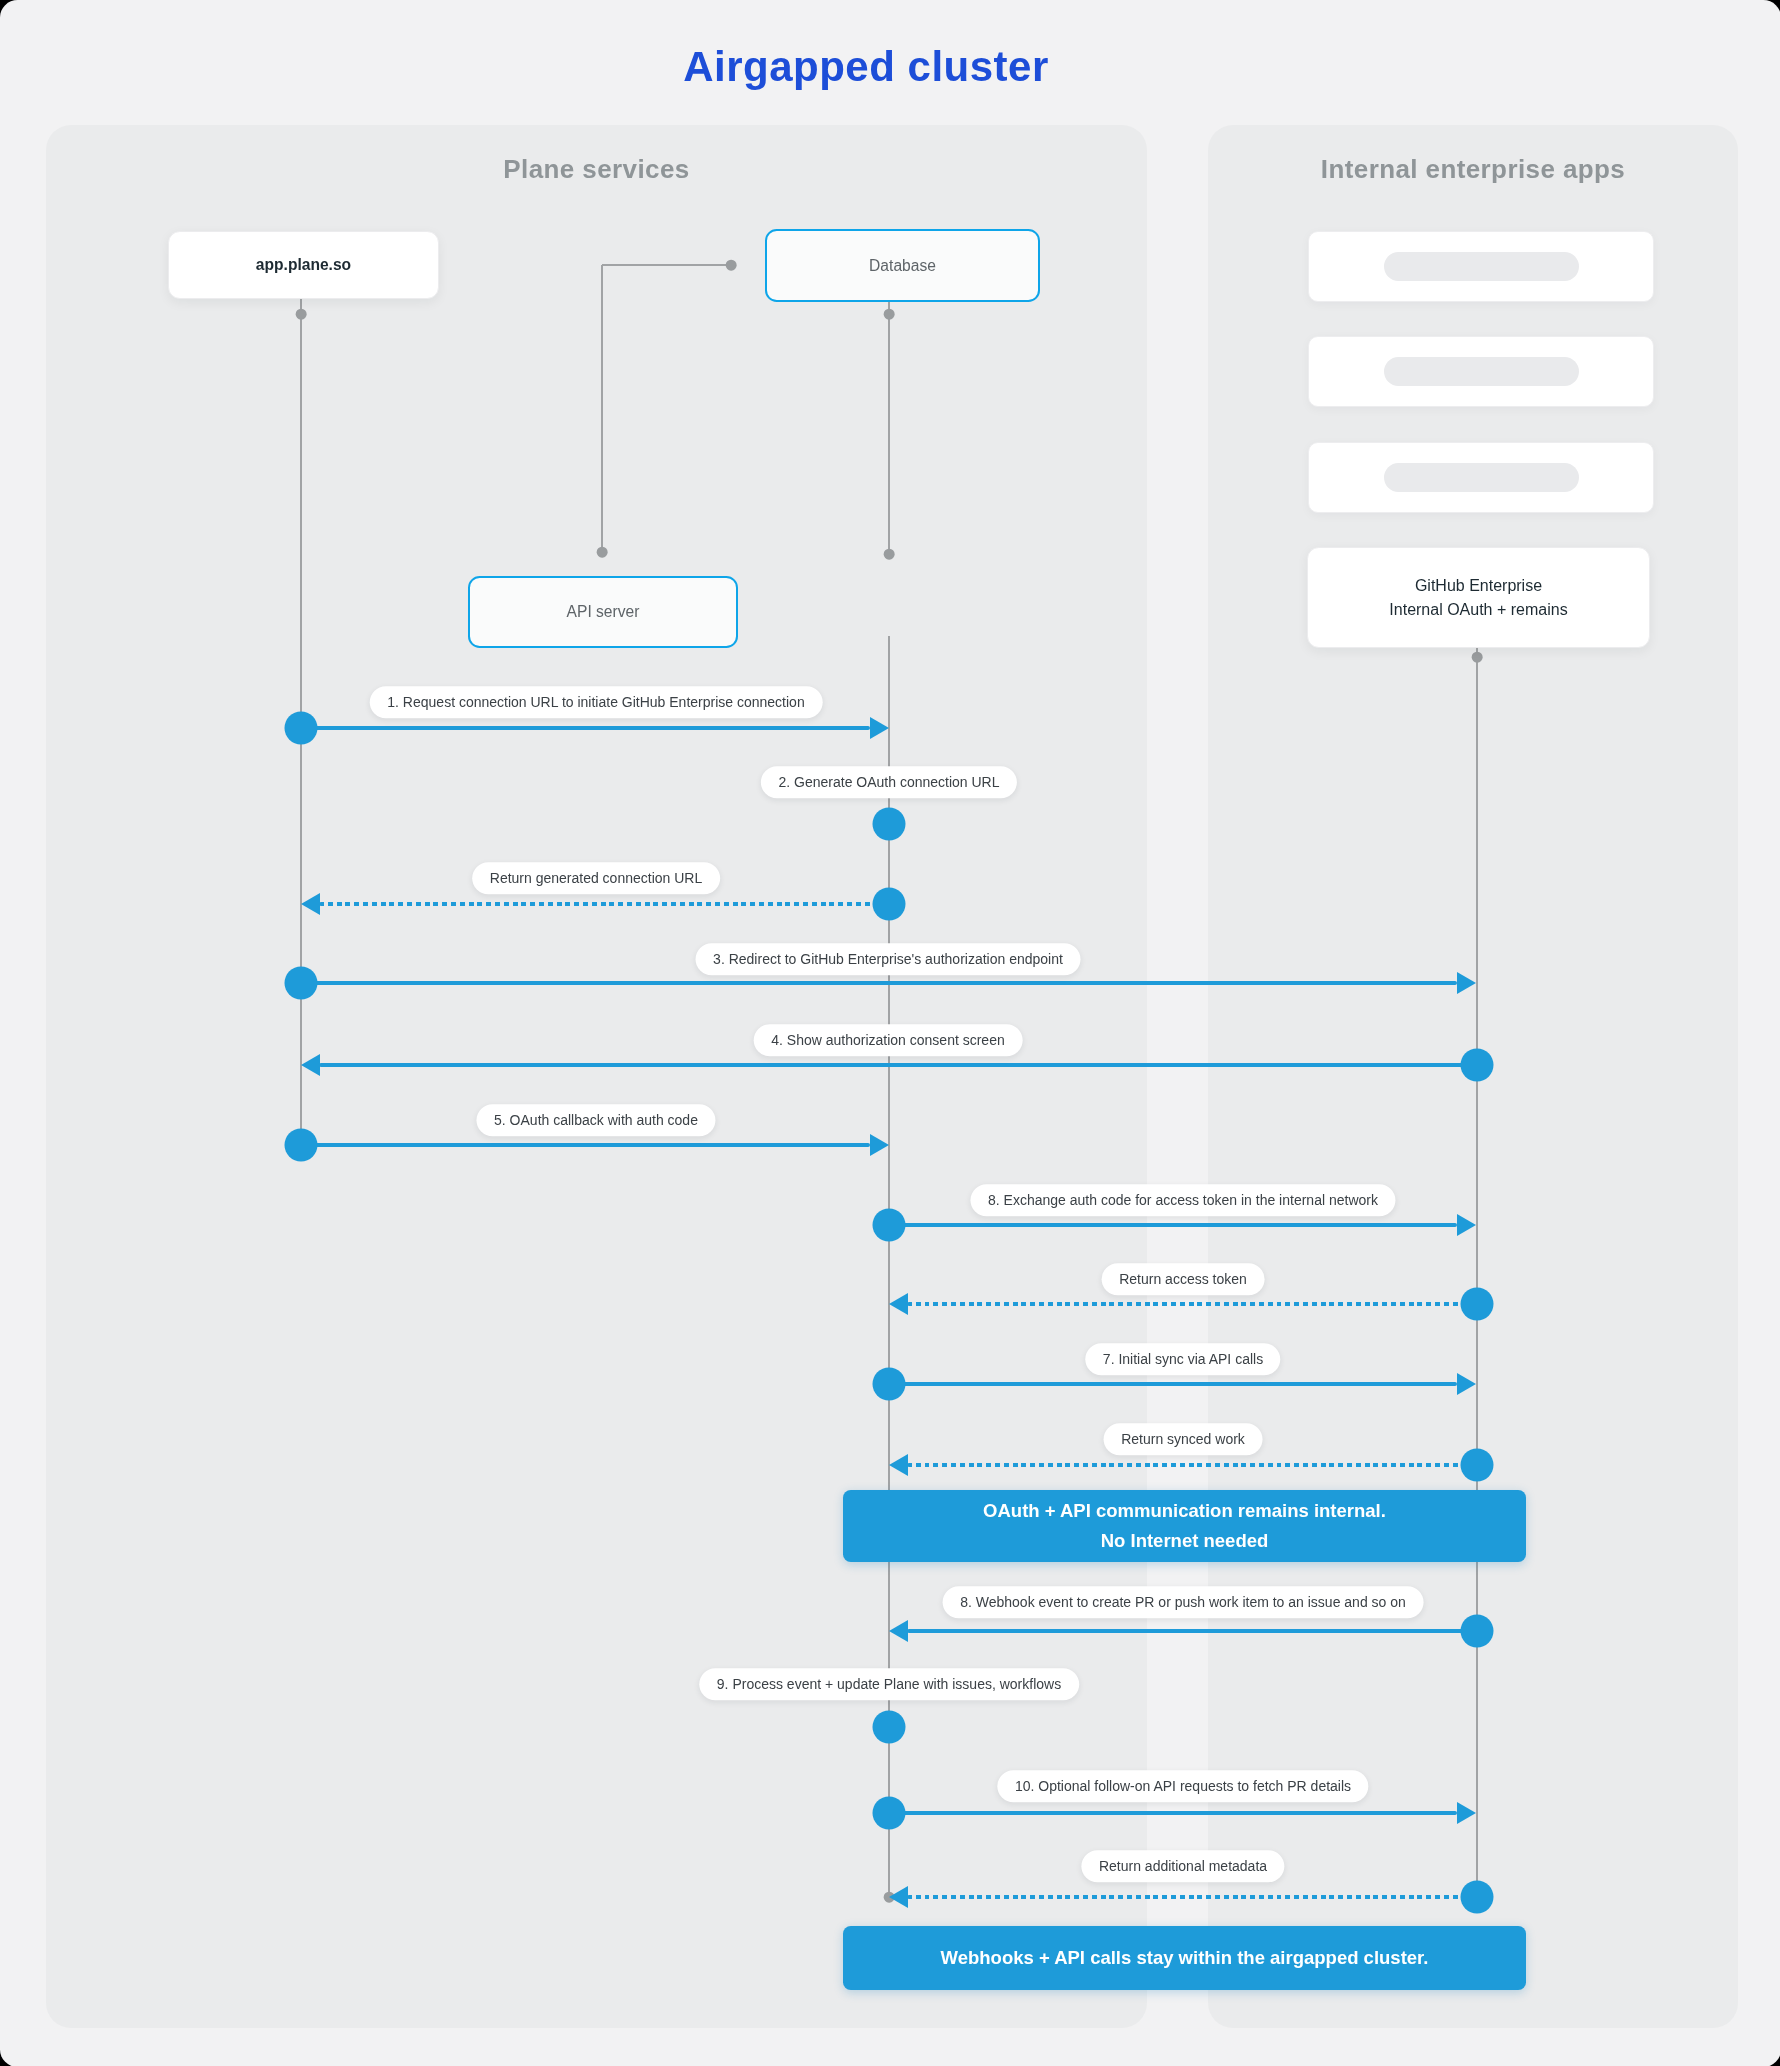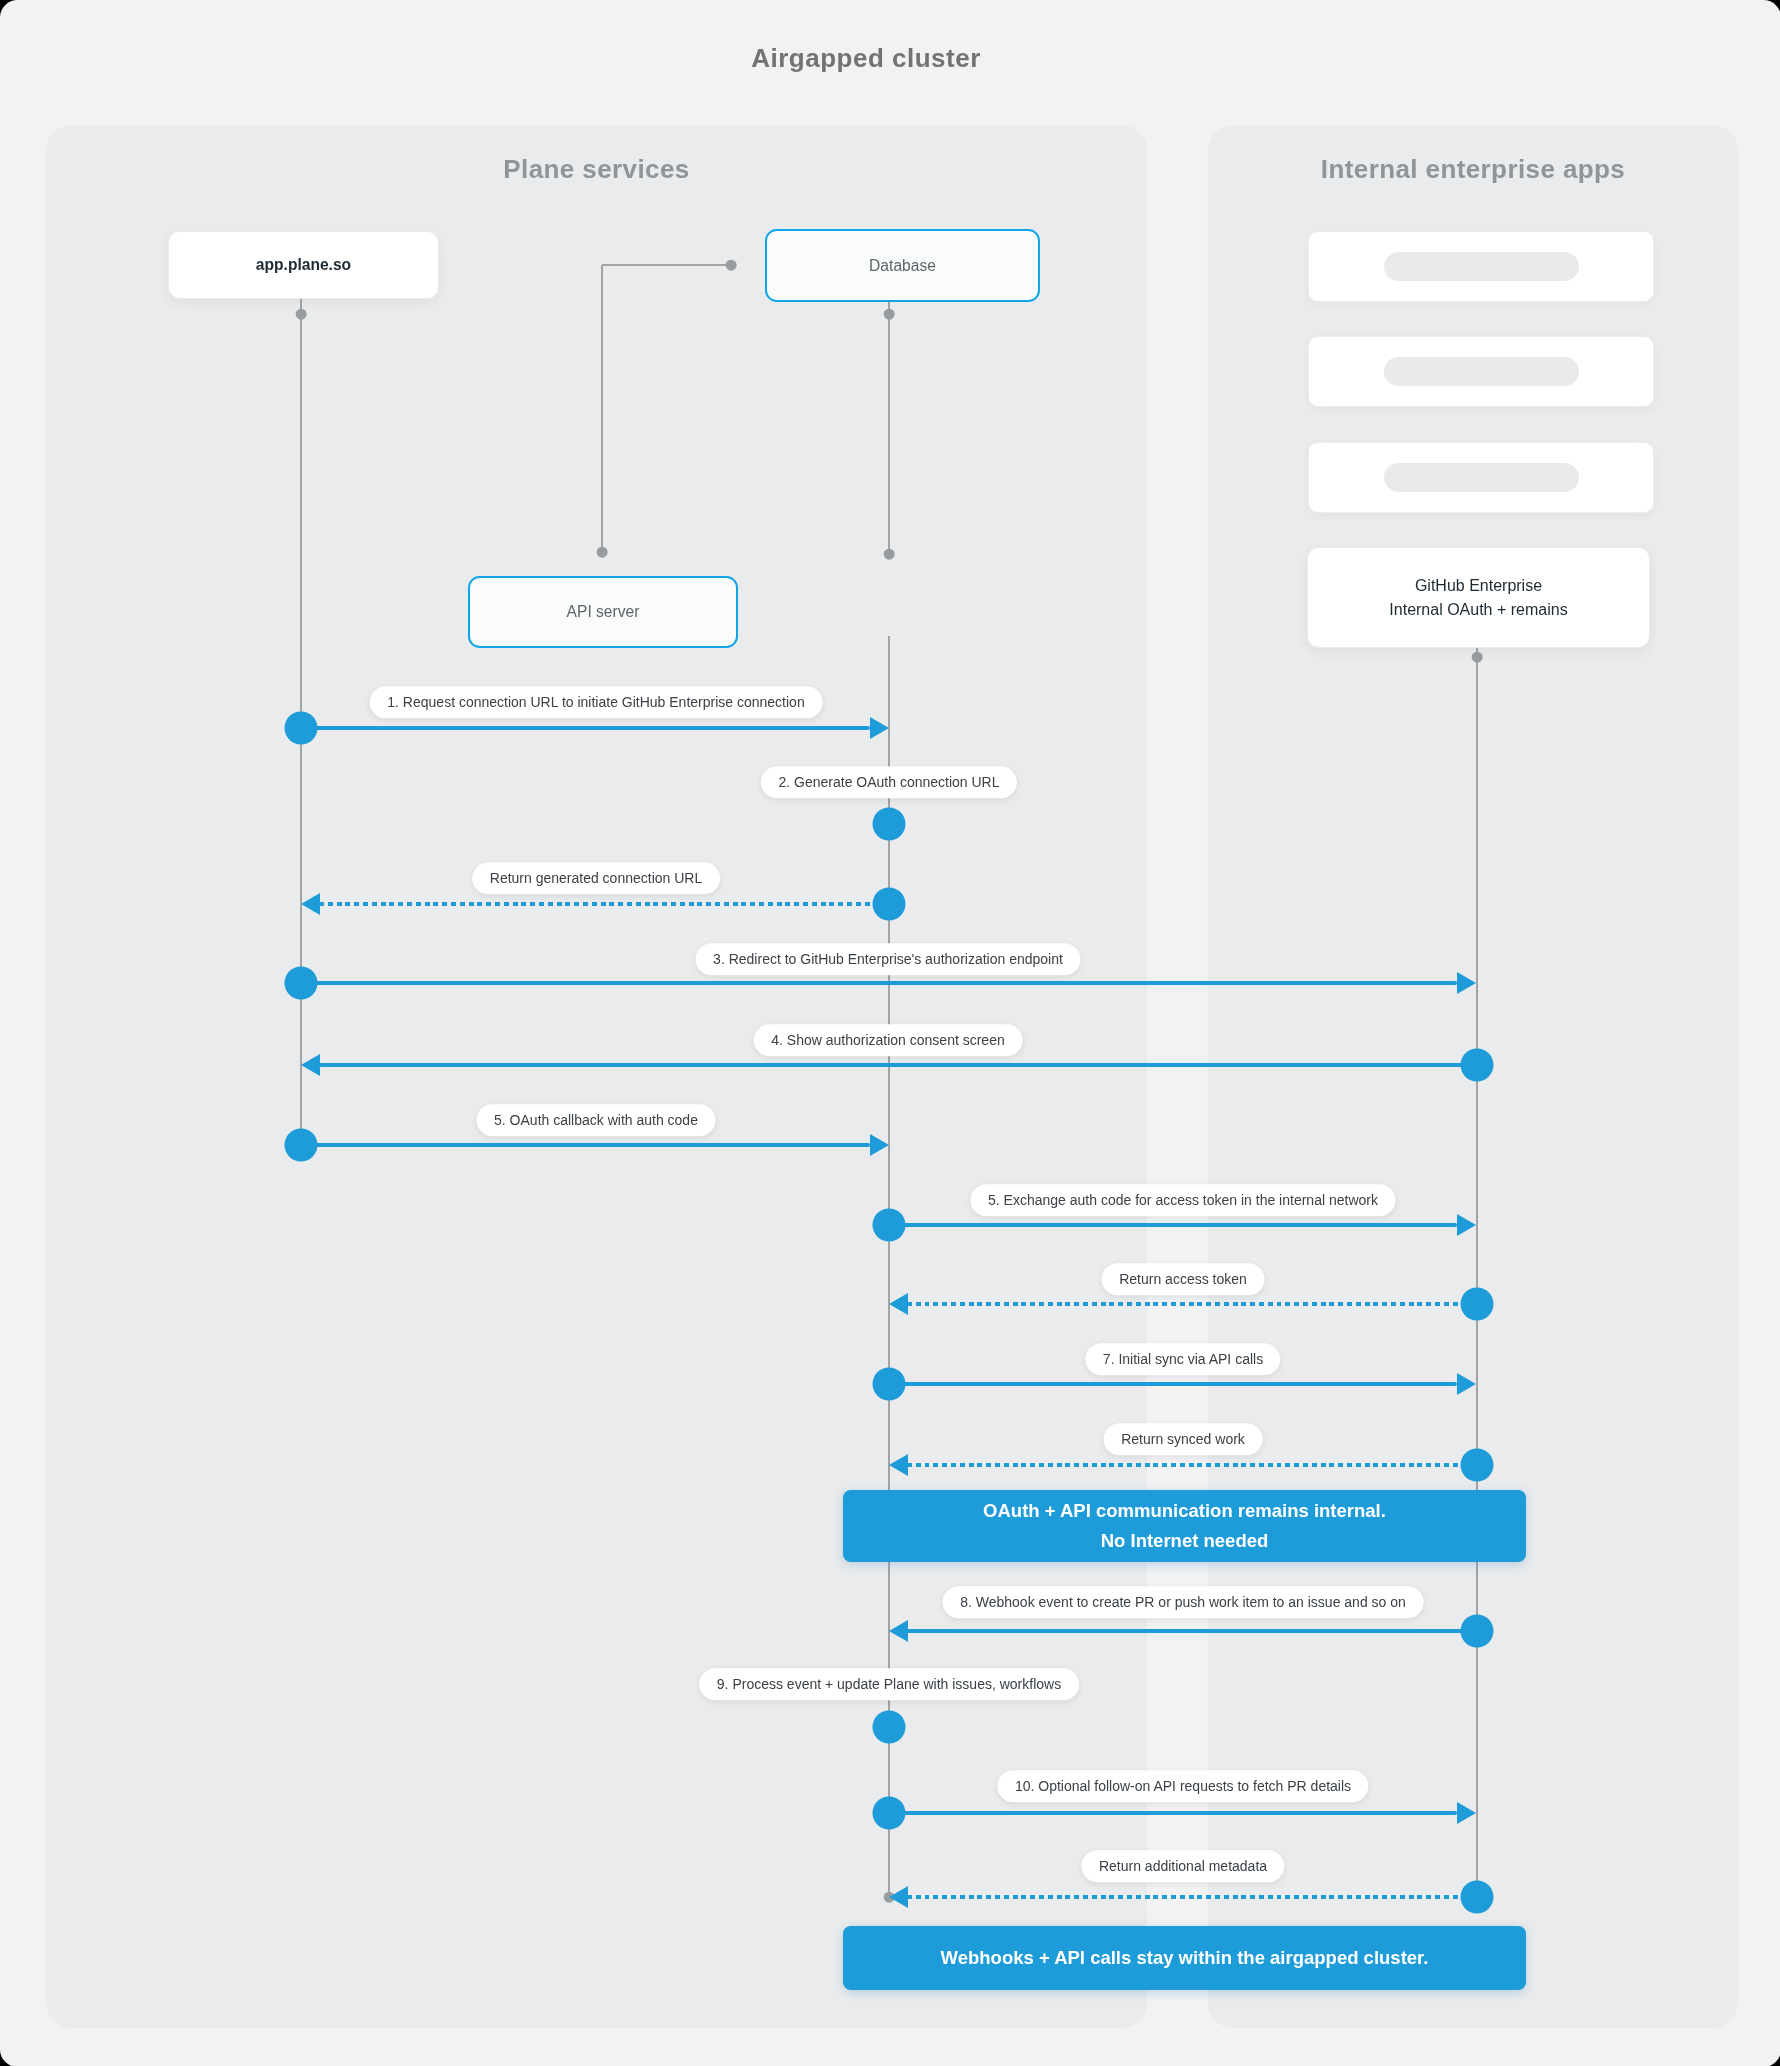--- a/index.html
+++ b/index.html
@@ -12,21 +12,21 @@
   
   .corner{position:absolute;width:17.6px;height:17.6px;background:#000;z-index:50;}
   .corner i{position:absolute;inset:0;background:#f2f2f3;display:block;}
   .corner.tl{top:0;left:0;}   .corner.tl i{border-top-left-radius:17.6px;}
   .corner.tr{top:0;right:0;}  .corner.tr i{border-top-right-radius:17.6px;}
   .corner.bl{bottom:0;left:0;}.corner.bl i{border-bottom-left-radius:17.6px;}
   .corner.br{bottom:0;right:0;}.corner.br i{border-bottom-right-radius:17.6px;}
 
   .page-title{
     position:absolute;top:43px;left:866px;transform:translateX(-50%);
-    font-size:26px;font-weight:700;color:#737373;letter-spacing:0.5px;white-space:nowrap;
+    font-size:42px;font-weight:700;color:#1d4ed8;letter-spacing:0.5px;white-space:nowrap;
   }
   .panel{position:absolute;top:125px;height:1903px;background:#eaebec;border-radius:25px;z-index:0;}
   .panel.left{left:46px;width:1101px;}
   .panel.right{left:1208px;width:530px;}
   .panel-title{
     position:absolute;top:29px;left:0;right:0;text-align:center;
     font-size:26px;font-weight:700;color:#8f9598;letter-spacing:0.4px;
   }
 
   
@@ -174,21 +174,21 @@
   </div>
 
   <div>
     <div class="pill" style="left:596px;top:1120px">5. OAuth callback with auth code</div>
     <div class="mline" style="left:301px;top:1145px;width:569px"></div>
     <div class="ahead r" style="left:870px;top:1145px"></div>
     <div class="dot-blue" style="left:301px;top:1145px"></div>
   </div>
 
   <div>
-    <div class="pill" style="left:1183px;top:1200px">5. Exchange auth code for access token in the internal network</div>
+    <div class="pill" style="left:1183px;top:1200px">8. Exchange auth code for access token in the internal network</div>
     <div class="mline" style="left:889px;top:1225px;width:568px"></div>
     <div class="ahead r" style="left:1457px;top:1225px"></div>
     <div class="dot-blue" style="left:889px;top:1225px"></div>
   </div>
 
   <div>
     <div class="pill" style="left:1183px;top:1279px">Return access token</div>
     <div class="mline dashed" style="left:907px;top:1304px;width:570px"></div>
     <div class="ahead l" style="left:889px;top:1304px"></div>
     <div class="dot-blue" style="left:1477px;top:1304px"></div>

